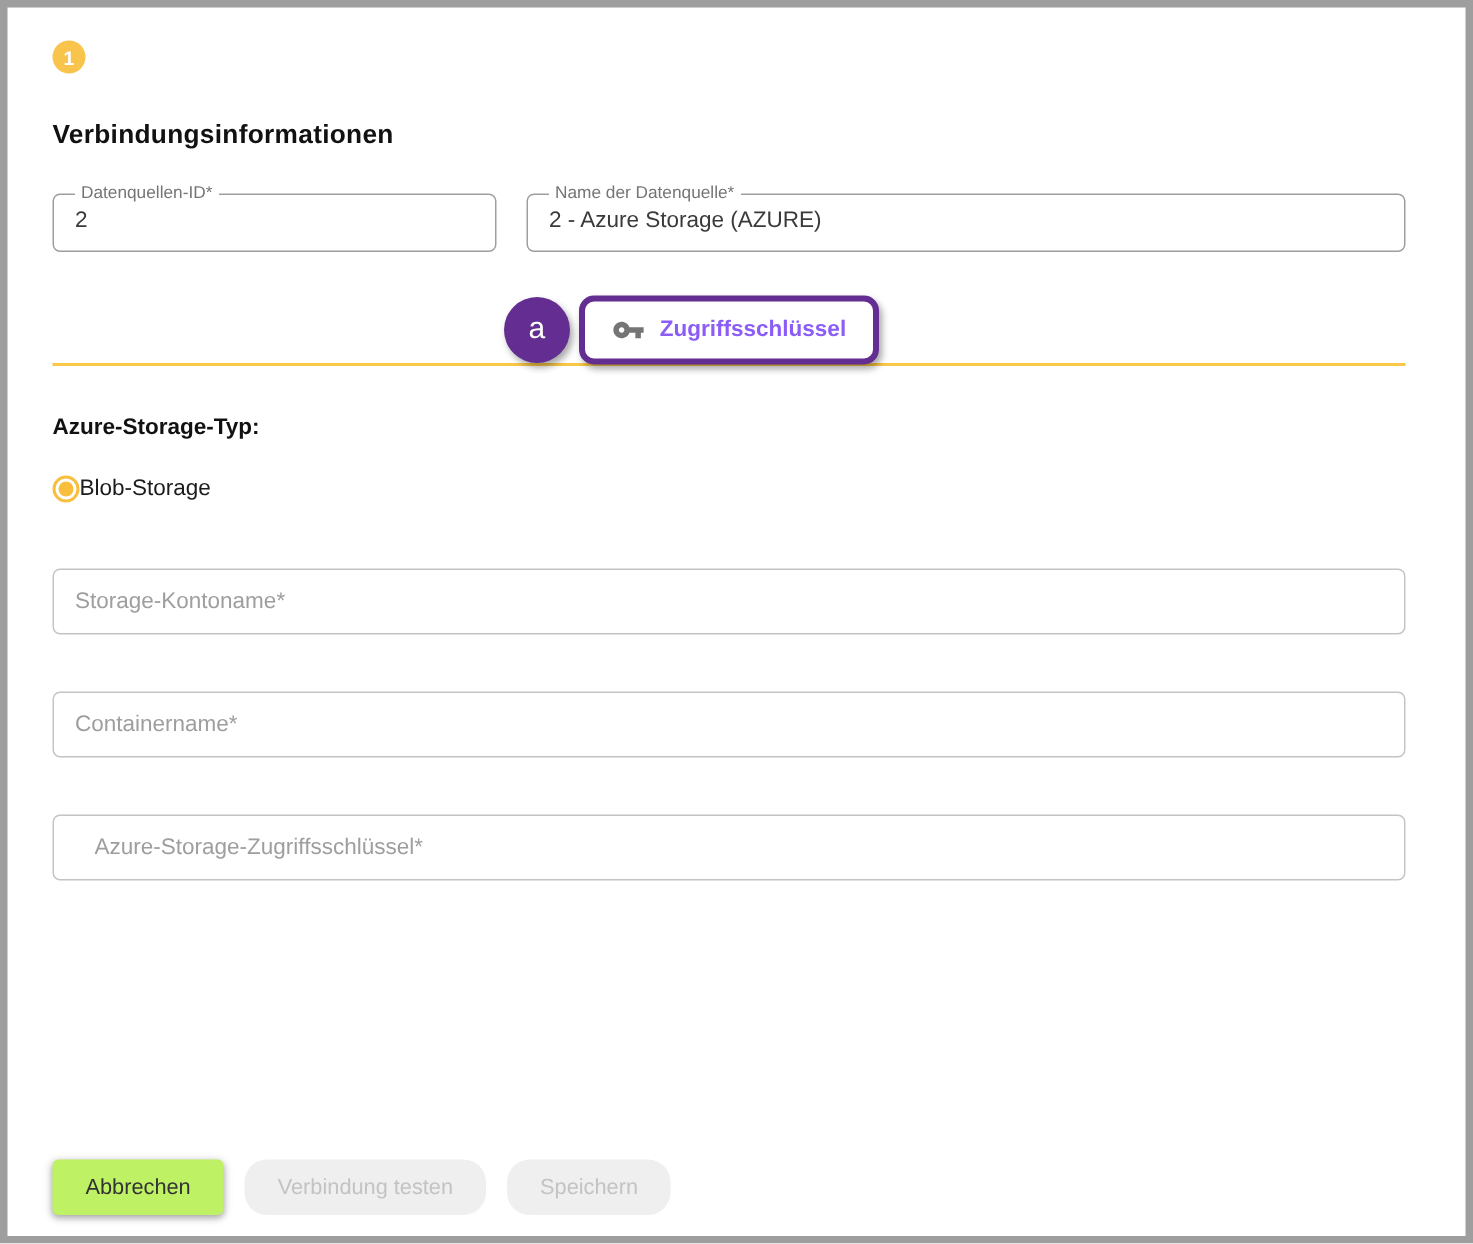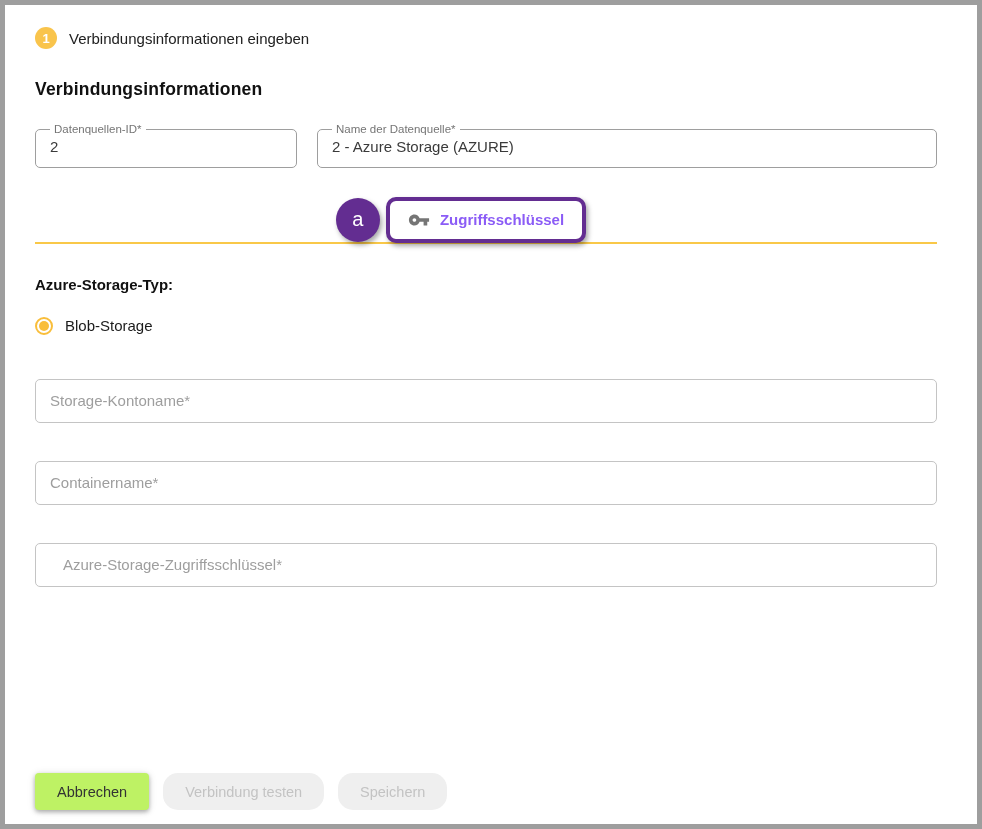--- a/index.html
+++ b/index.html
@@ -23,21 +23,21 @@
   
   .fields-row { display:flex; gap:20px; margin-top:24px; }
   fieldset.mfield {
     border:1px solid #9e9e9e; border-radius:5px; margin:0; padding:0 12px 8px 12px; background:#fff;
   }
   fieldset.mfield legend { font-size:11.5px; color:#757575; padding:0 4px; margin-left:2px; line-height:1; }
   fieldset.mfield input {
     border:none; outline:none; width:100%; font-size:15px; color:#3a3a3a; padding:2px 2px 4px 2px;
     font-family:"Liberation Sans", sans-serif; background:transparent;
   }
-  .f-id { width:262px; flex:0 0 auto; box-sizing:border-box; }
+  .f-id { width:296px; flex:0 0 auto; box-sizing:border-box; }
   .f-name { flex:1; }
 
   
   .tabbar { display:flex; margin-top:30px; }
   .tab {
     flex:1; height:46px; display:flex; align-items:center; justify-content:center;
     border-bottom:2px solid transparent; cursor:pointer; box-sizing:border-box;
   }
   .tab.active { border-bottom-color:#f9c848; }
   .tab-inner { display:flex; align-items:center; gap:10px; position:relative; }
@@ -51,21 +51,21 @@
   .badge-a {
     position:absolute; left:-54px; top:50%; transform:translateY(-50%);
     width:44px; height:44px; border-radius:50%; background:#632d91; color:#fff;
     font-size:20px; display:flex; align-items:center; justify-content:center;
     box-shadow:2px 3px 5px rgba(0,0,0,.35);
   }
 
   
   .storage-label { margin-top:32px; font-size:15px; font-weight:bold; color:#111; }
   .radio-row { display:flex; margin-top:24px; }
-  .radio-opt { flex:1; display:flex; align-items:center; gap:12px; cursor:pointer; }
+  .radio-opt { flex:1; display:flex; align-items:center; cursor:pointer; }
   .radio-circle {
     width:18px; height:18px; border-radius:50%; border:2px solid #757575; box-sizing:border-box;
     display:flex; align-items:center; justify-content:center; flex:0 0 auto; background:#fff;
   }
   .radio-opt.selected .radio-circle { border-color:#f9be3b; }
   .radio-dot { width:10px; height:10px; border-radius:50%; background:transparent; }
   .radio-opt.selected .radio-dot { background:#f9be3b; }
   .radio-text { font-size:15px; color:#1b1b1b; }
 
   
@@ -92,21 +92,20 @@
   .btn-disabled { background:#efefef; color:#c3c3c3; cursor:default;border-radius:15px; }
 </style>
 </head>
 <body>
 
 <div class="window">
   <div class="content">
 
     <div class="step-row">
       <div class="step-circle">1</div>
-      <div class="step-label">Verbindungsinformationen eingeben</div>
     </div>
 
     <div class="heading">Verbindungsinformationen</div>
 
     <div class="fields-row">
       <fieldset class="mfield f-id">
         <legend>Datenquellen-ID*</legend>
         <input type="text" value="2" style="">
       </fieldset>
       <fieldset class="mfield f-name">

